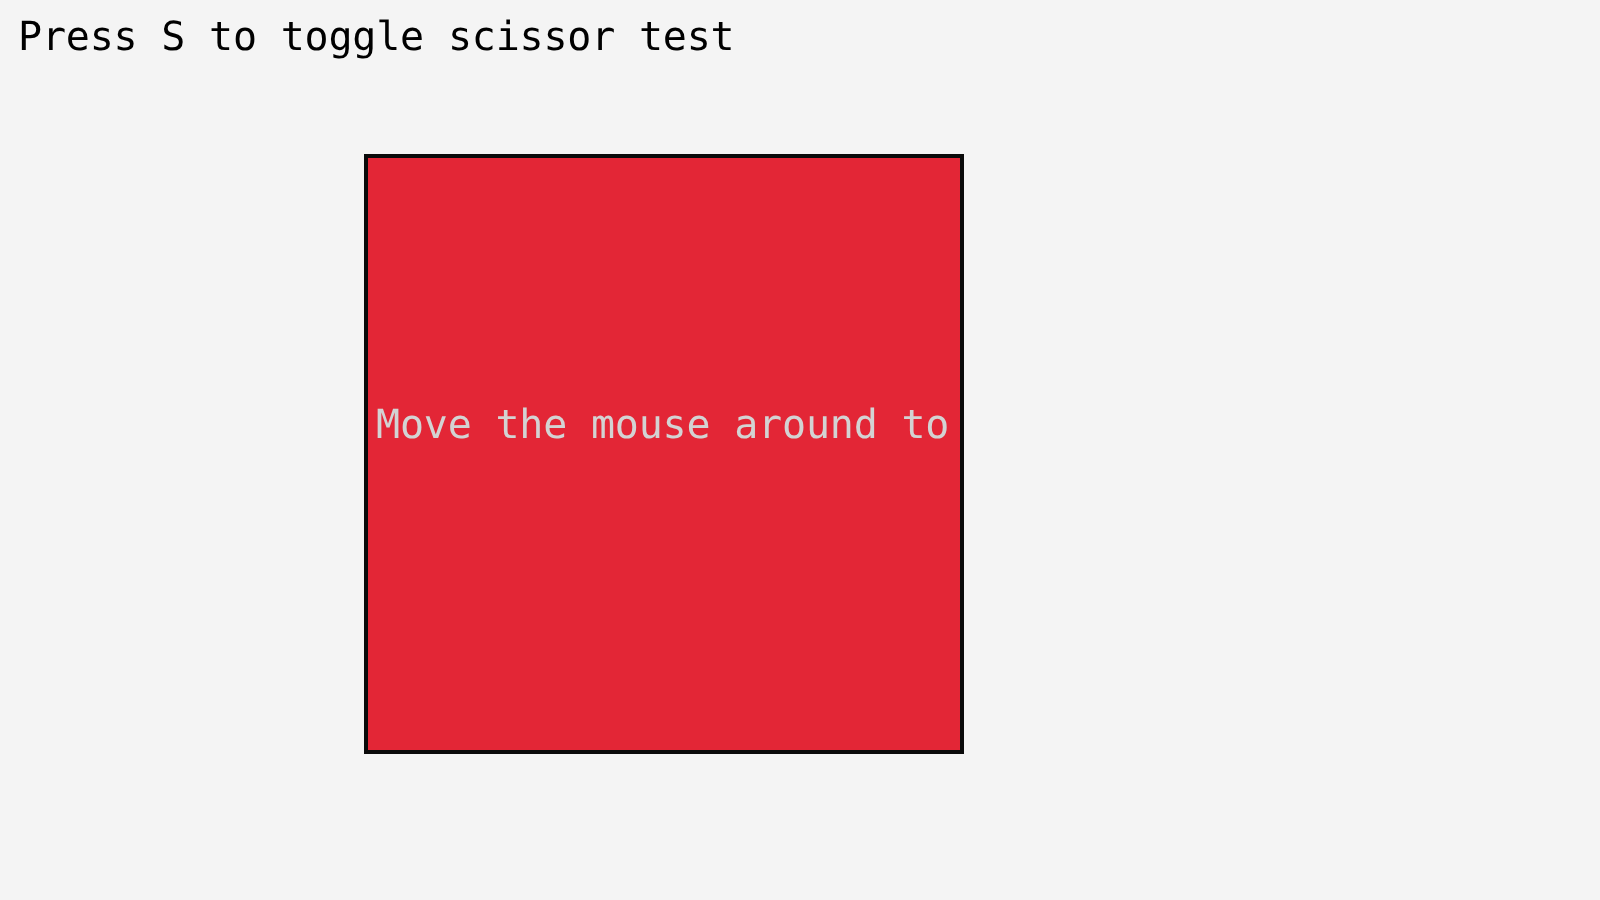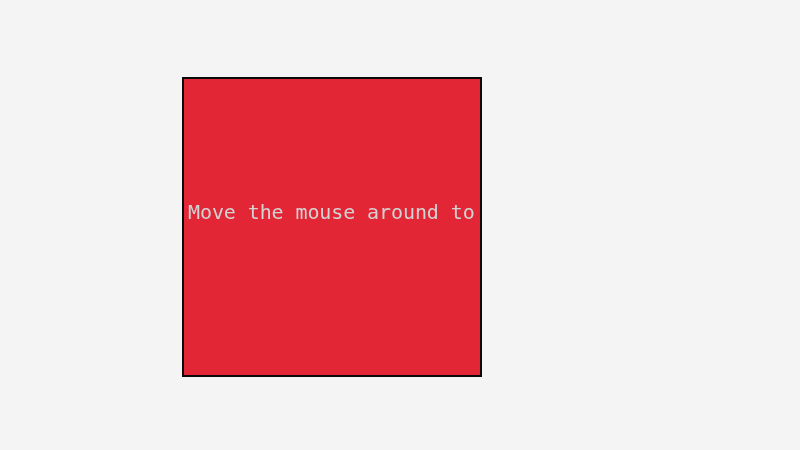--- a/index.html
+++ b/index.html
@@ -62,18 +62,19 @@
     white-space: nowrap;
     -webkit-font-smoothing: none;
     font-smooth: never;
   }
 </style>
 </head>
 <body>
 
 <div id="app">
 
+  <div class="hint-text">Press S to toggle scissor test</div>
 
   <div class="scissor-area">
     <div class="scissor-text">Move the mouse around to r</div>
   </div>
 
 </div>
 
 </body></html>

